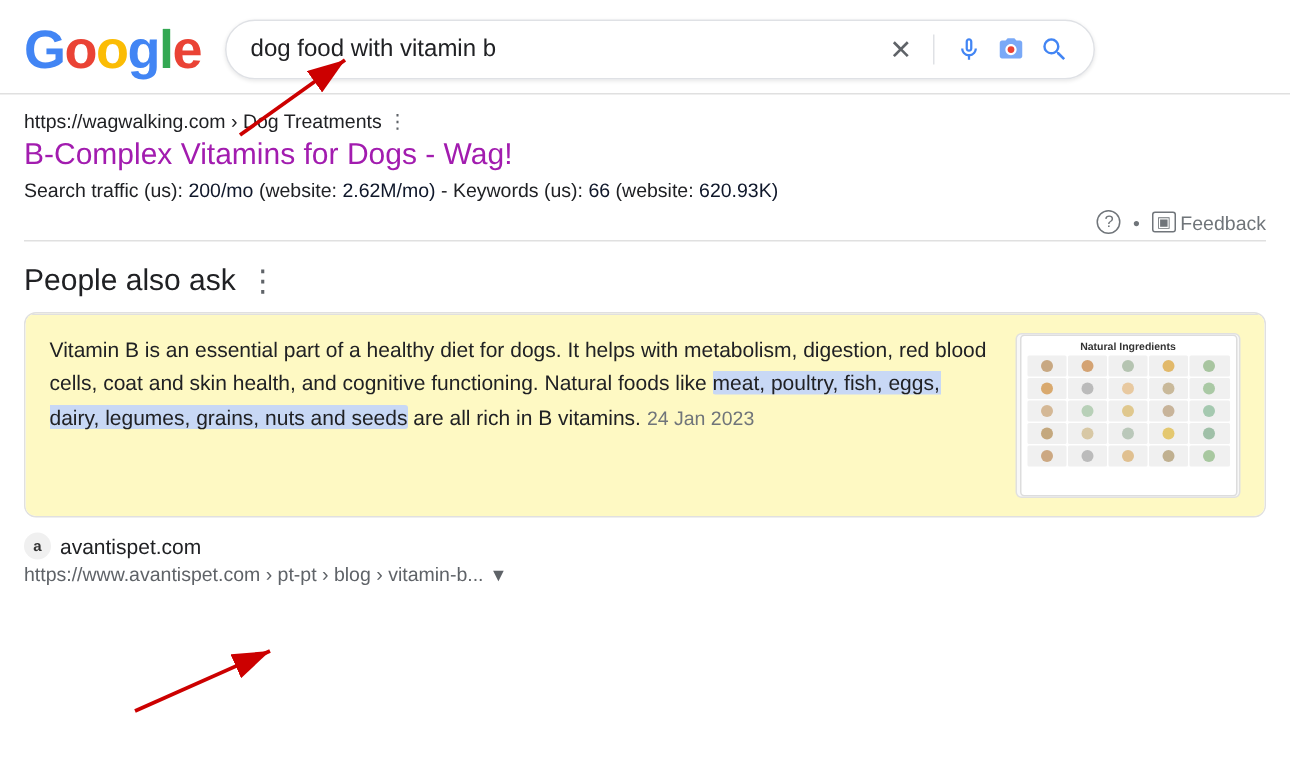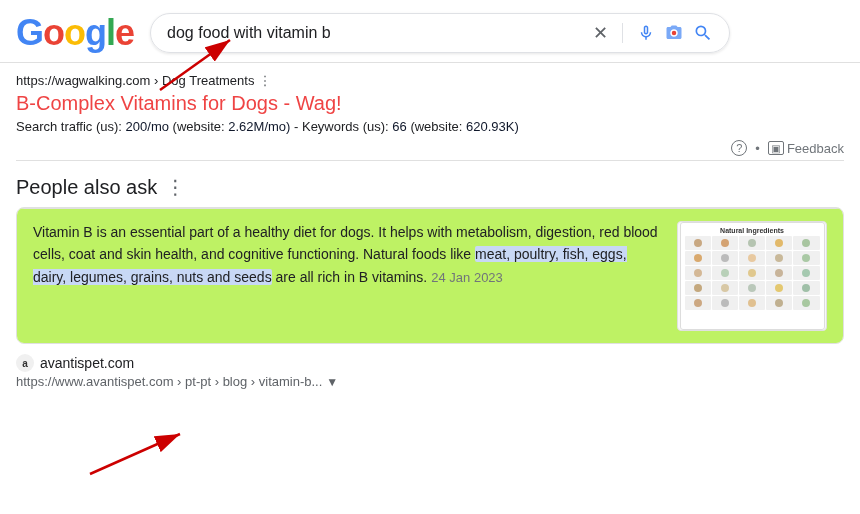--- a/index.html
+++ b/index.html
@@ -96,21 +96,21 @@
       font-size: 13px;
     }
     .url-more {
       color: #5f6368;
       cursor: pointer;
     }
 
     
     .result-title {
       font-size: 20px;
-      color: #ef4444;
+      color: #a21caf;
       cursor: pointer;
       text-decoration: none;
       font-weight: normal;
       display: block;
       margin: 2px 0 4px 0;
     }
 
     
     .moz-bar {
       font-size: 13px;
@@ -208,21 +208,21 @@
     }
     .paa-chevron {
       color: #5f6368;
       font-size: 18px;
     }
     .paa-answer-area {
       border-top: 1px solid #e0e0e0;
       padding: 12px 16px;
       display: flex;
       gap: 16px;
-      background: #bef264;
+      background: #fef9c3;
     }
     .paa-answer-text {
       font-size: 14px;
       color: #202124;
       line-height: 1.6;
       flex: 1;
     }
     .paa-highlight {
       background: #c8d8f5;
       border-radius: 2px;

